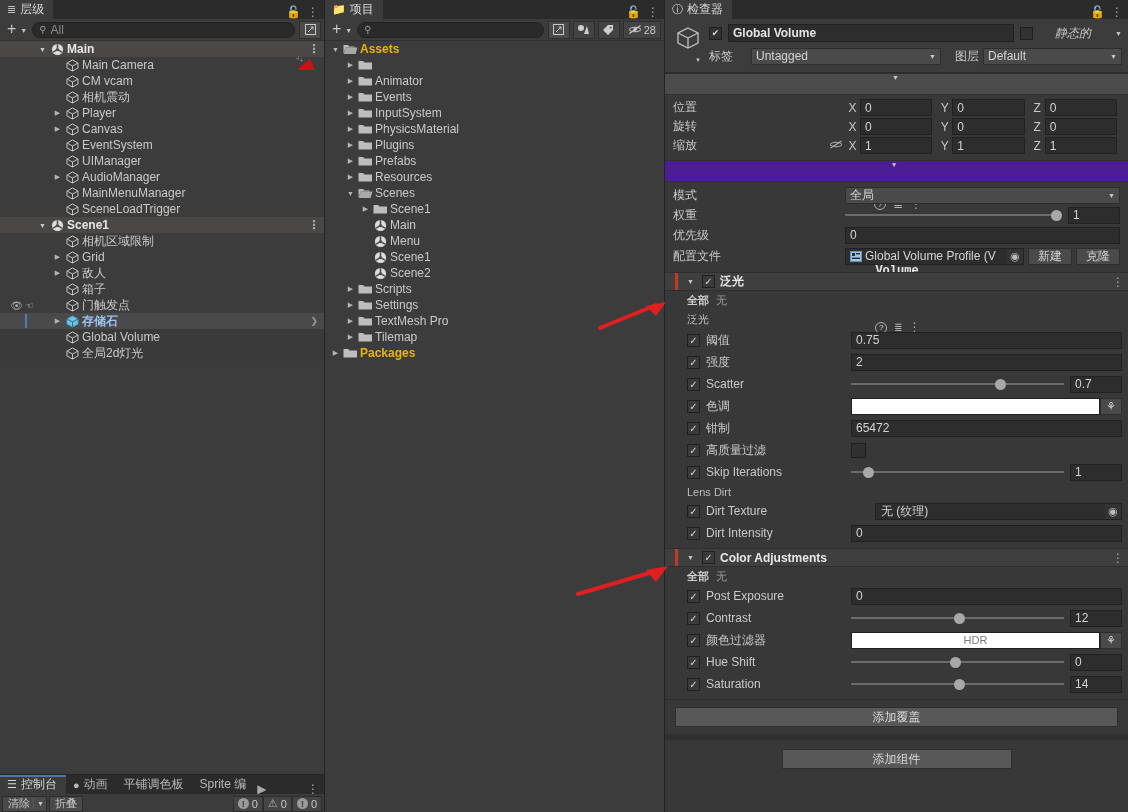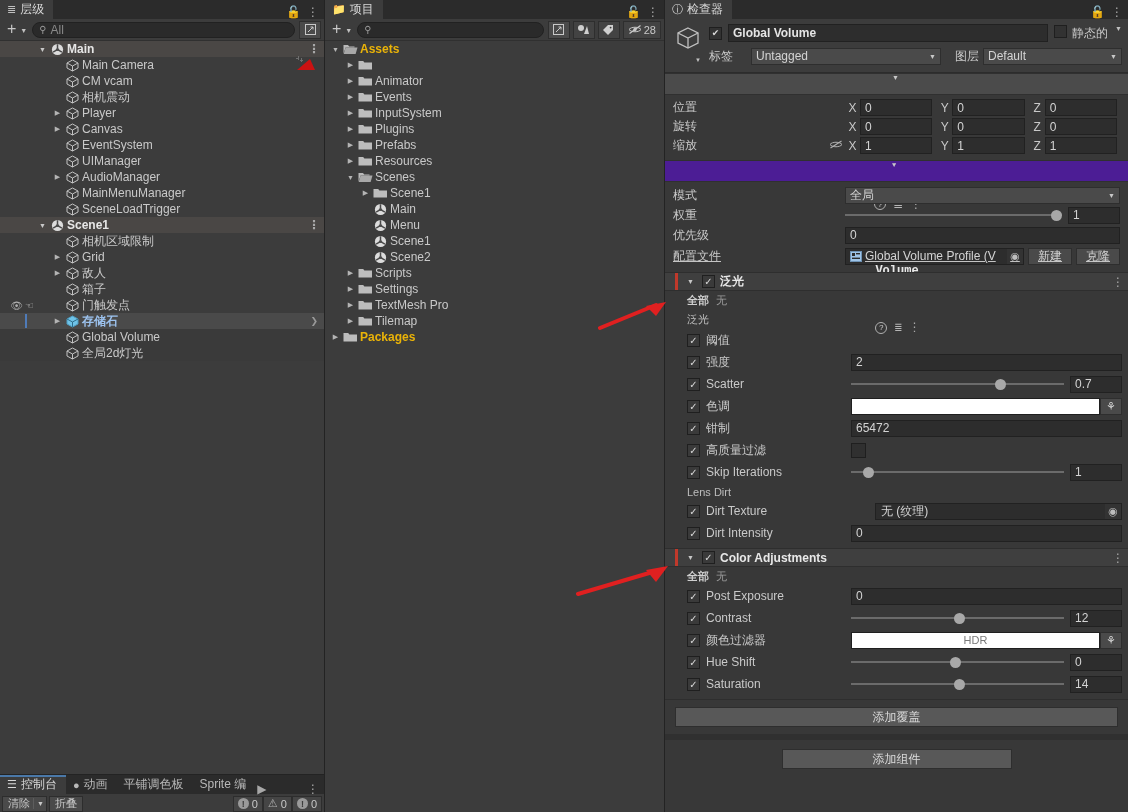--- a/index.html
+++ b/index.html
@@ -110,21 +110,21 @@
   .obj-rows { flex: 1; min-width: 0; }
   .obj-line1 { display: flex; align-items: center; gap: 6px; height: 20px; }
   .obj-line2 { display: flex; align-items: center; gap: 0; height: 20px; margin-top: 3px; }
   .cbx { width: 13px; height: 13px; flex: none; background: #323232; border: 1px solid #1f1f1f;
          display: flex; align-items: center; justify-content: center; color: #d6d6d6; font-size: 10px; line-height: 1; }
   .cbx.on::after { content: "\2714"; font-size: 9px; color: #dcdcdc; }
   .namefield {
     flex: 1; height: 18px; background: #2d2d2d; border: 1px solid #212121; color: #e4e4e4;
     font-weight: bold; font-size: 12px; display: flex; align-items: center; padding: 0 4px; min-width: 0;
   }
-  .static-wrap { display: flex; align-items: flex-start; gap: 5px; flex: none; }
+  .static-wrap { display: flex; align-items: center; gap: 22px; flex: none; font-style: italic; }
   .static-cb { width: 13px; height: 13px; background: #323232; border: 1px solid #1f1f1f; }
   .static-lbl { font-size: 12px; color: #c9c9c9; }
   .mini-caret { font-size: 7px; color: #c0c0c0; padding-left: 2px; }
   .fld-lbl { font-size: 12px; color: #c9c9c9; flex: none; }
   .dropdown {
     height: 17px; background: #4a4a4a; border: 1px solid #2e2e2e; display: flex; align-items: center;
     padding: 0 4px; font-size: 12px; color: #d4d4d4; position: relative; min-width: 0;
   }
   .dropdown .ar { position: absolute; right: 4px; font-size: 7px; color: #c8c8c8; }
 
@@ -658,20 +658,30 @@
         </div>
         <div class="prow">
           <span style="width:19px;flex:none;"></span>
           <span class="arrow">▶</span>
           <span class="fico">
             <svg width="15" height="12" viewBox="0 0 15 12">
               <path d="M0.5 2 H5.2 L6.4 3.4 H14 V10.6 H0.5 Z" fill="#bdbdbd"></path>
             </svg>
           </span>
           <span class="lbl">InputSystem</span>
+        </div>
+        <div class="prow">
+          <span style="width:19px;flex:none;"></span>
+          <span class="arrow">▶</span>
+          <span class="fico">
+            <svg width="15" height="12" viewBox="0 0 15 12">
+              <path d="M0.5 2 H5.2 L6.4 3.4 H14 V10.6 H0.5 Z" fill="#bdbdbd"></path>
+            </svg>
+          </span>
+          <span class="lbl">PhysicsMaterial</span>
         </div>
         <div class="prow">
           <span style="width:19px;flex:none;"></span>
           <span class="arrow">▶</span>
           <span class="fico">
             <svg width="15" height="12" viewBox="0 0 15 12">
               <path d="M0.5 2 H5.2 L6.4 3.4 H14 V10.6 H0.5 Z" fill="#bdbdbd"></path>
             </svg>
           </span>
           <span class="lbl">Plugins</span>
@@ -959,21 +969,21 @@
               <span class="track"></span>
               <span class="knob" style="left:calc(100% - 11px);"></span>
             </span>
             <span class="numfield slider-val">1</span>
           </span>
         </div>
         <div class="prow2" style="height:20px;">
           <span class="plbl">优先级</span>
           <span class="numfield" style="flex:1;">0</span>
         </div>
-        <div class="prow2" style="height:22px;text-decoration:underline;">
+        <div class="prow2" style="height:22px;">
           <span class="plbl">配置文件</span>
           <span class="objfield">
             <span class="oico">
               <svg width="12" height="11" viewBox="0 0 12 11">
                   <rect x="0.5" y="0.5" width="11" height="10" fill="#9ec4e8" stroke="#6e92b4"></rect>
                   <rect x="2" y="2" width="3" height="3" fill="#2b2b2b"></rect>
                   <rect x="6" y="2" width="4" height="1.4" fill="#2b2b2b"></rect>
                   <rect x="2" y="6.6" width="8" height="1.4" fill="#2b2b2b"></rect>
                 </svg>
             </span>
@@ -998,20 +1008,23 @@
               <span class="kebab">⋮</span>
             </div>
             <div class="ov-sub">
               <span class="all">全部</span>
               <span class="none">无</span>
             </div>
             <div class="ov-group">泛光</div>
             <div class="ovrow">
               <span class="ocb"></span>
               <span class="olbl">阈值</span>
+              <span class="ctrl">
+                <span class="numfield" style="flex:1;">0.75</span>
+              </span>
             </div>
             <div class="ovrow">
               <span class="ocb"></span>
               <span class="olbl">强度</span>
               <span class="ctrl">
                 <span class="numfield" style="flex:1;">2</span>
               </span>
             </div>
             <div class="ovrow">
               <span class="ocb"></span>

